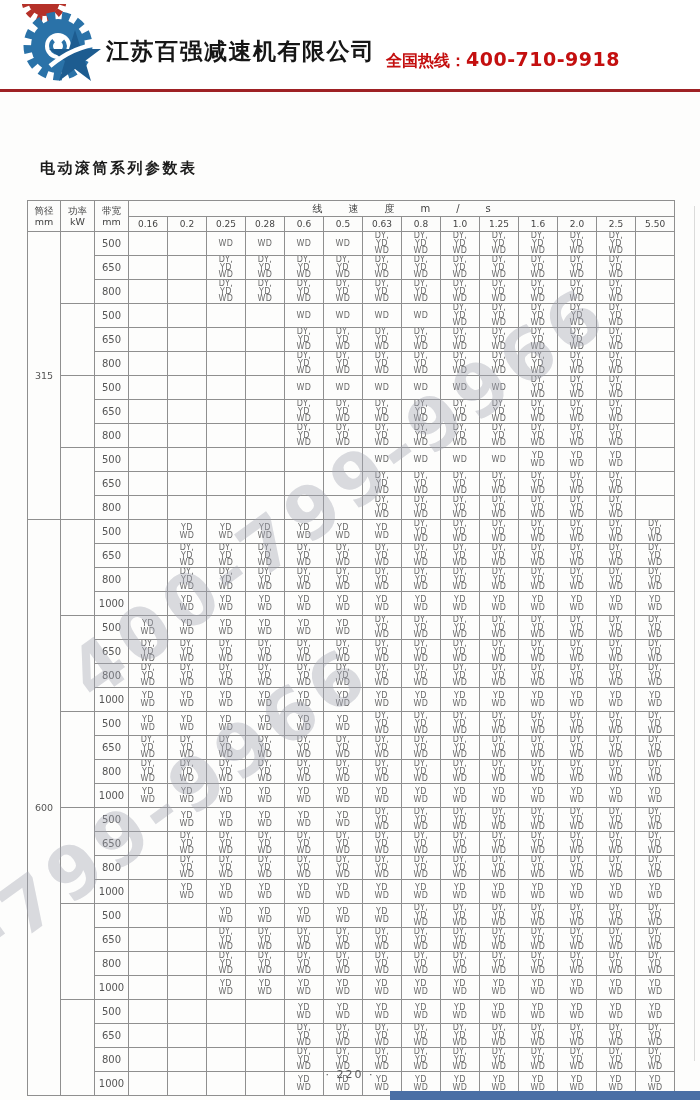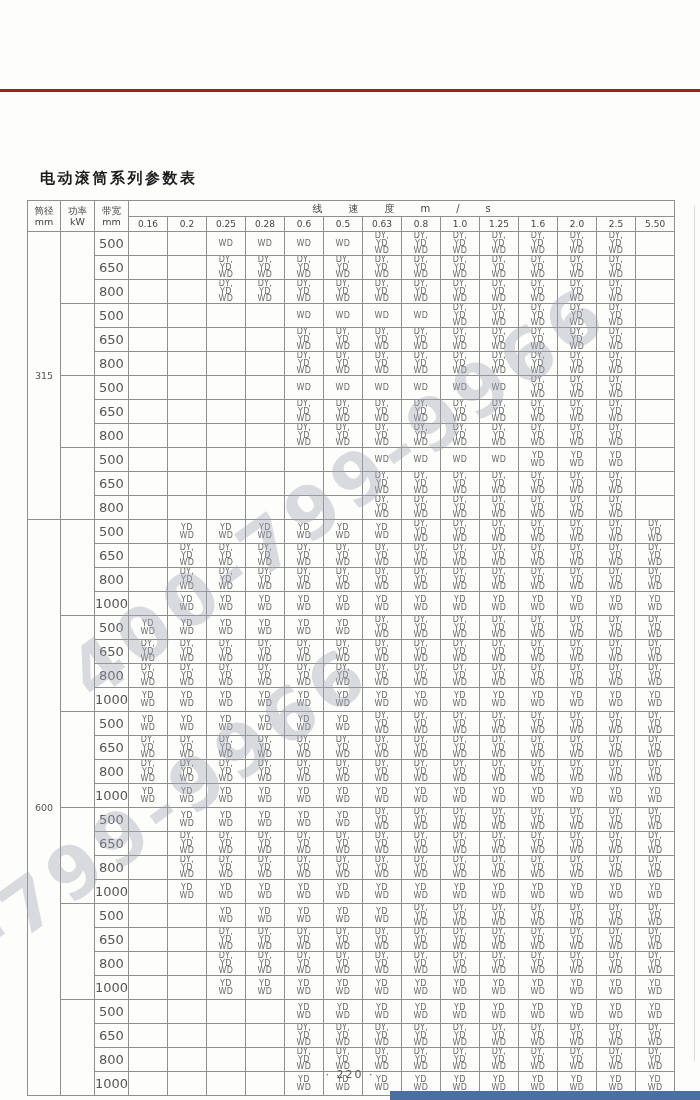--- a/index.html
+++ b/index.html
@@ -7,48 +7,67 @@
         font-family:"DejaVu Sans","Liberation Sans",sans-serif;}
   
   .hdr{position:absolute;left:0;top:0;width:700px;height:90px;background:#fff;}
   .logo{position:absolute;left:22px;top:4px;width:82px;height:84px;}
   .company{position:absolute;left:106px;top:36px;font-size:23px;font-weight:bold;color:#161616;letter-spacing:1.5px;white-space:nowrap;}
   .hotline{position:absolute;left:386px;top:48px;font-weight:bold;color:#c40f0f;white-space:nowrap;}
   .hotline .lbl{font-size:16px;}
   .hotline .num{font-size:19px;letter-spacing:0.5px;}
   .red-rule{position:absolute;left:0;top:89px;width:700px;height:3px;background:#9e2124;}
   
-  .doc-title{position:absolute;left:40px;top:169px;font-size:15px;font-weight:bold;color:#1b1b1b;letter-spacing:2.5px;}
+  .doc-title{position:absolute;left:40px;top:159px;font-size:15px;font-weight:bold;color:#1b1b1b;letter-spacing:2.5px;}
   
   .tbl-wrap{position:absolute;left:27px;top:200px;width:650px;}
   table{border-collapse:collapse;table-layout:fixed;width:636px;}
   td,th{border:1px solid #8f8f8f;padding:0;text-align:center;vertical-align:middle;overflow:hidden;}
   thead th{font-weight:normal;color:#454545;background:#fcfcfb;}
   .lab2{font-size:9.5px;line-height:11px;color:#3f3f3f;}
   .speed-title{display:flex;justify-content:center;align-items:center;gap:26px;font-size:10px;color:#3f3f3f;height:15px;}
   .speed-val{font-size:9px;height:14px;color:#454545;}
   tbody td{font-size:8px;line-height:7.5px;color:#6a6a6a;height:23px;letter-spacing:0.4px;}
   td.dim{font-size:9.5px;color:#555;letter-spacing:0;}
   td.pow{font-size:9.5px;color:#555;letter-spacing:0;padding-left:36px;}
-  td.wid{font-size:13px;color:#555;letter-spacing:0;}
+  td.wid{font-size:10px;color:#555;letter-spacing:0;}
   
   .watermark{position:absolute;font-size:72px;font-weight:bold;letter-spacing:7px;white-space:nowrap;
              color:rgba(162,165,177,0.40);transform-origin:0 50%;pointer-events:none;z-index:5;}
   .wm1{left:78px;top:640px;transform:rotate(-36deg);}
   .wm2{left:-160px;top:1000px;transform:rotate(-36deg);}
   
   .page-num{position:absolute;left:0;top:1068px;width:700px;text-align:center;font-size:11px;color:#5a5a5a;letter-spacing:2px;}
   .bottom-bar{position:absolute;right:0;bottom:0;width:310px;height:9px;background:#4a6fa5;}
   .edge-line{position:absolute;left:694px;top:206px;width:1px;height:855px;background:#cscsc;background:#cccccc;opacity:.7;}
 </style>
 </head>
 <body>
 
 <div class="page">
 
+  <div class="hdr">
+    <svg class="logo" viewBox="0 0 82 84">
+
+      <circle cx="22" cy="-4" r="19" fill="none" stroke="#b53129" stroke-width="7" stroke-dasharray="5.5 5"></circle>
+      <circle cx="22" cy="-4" r="16" fill="#b53129"></circle>
+
+      <circle cx="36" cy="42" r="30" fill="none" stroke="#2a72a8" stroke-width="9" stroke-dasharray="8 6.5"></circle>
+      <circle cx="36" cy="42" r="27" fill="#2a72a8"></circle>
+      <circle cx="36" cy="42" r="13" fill="#ffffff"></circle>
+      <circle cx="36" cy="42" r="7" fill="none" stroke="#2a72a8" stroke-width="4" stroke-dasharray="28 10"></circle>
+
+      <path d="M53 26 L59 45 L79 45 L63 57 L69 77 L53 65 L37 77 L43 57 L27 45 L47 45 Z" fill="#1d5c90"></path>
+      <path d="M28 62 Q52 42 78 40" stroke="#ffffff" stroke-width="4.5" fill="none"></path>
+    </svg>
+    <div class="company">江苏百强减速机有限公司</div>
+    <div class="hotline">
+      <span class="lbl">全国热线：</span><span class="num">400-710-9918</span>
+    </div>
+  </div>
   <div class="red-rule"></div>
 
   <div class="doc-title">电动滚筒系列参数表</div>
 
   <div class="tbl-wrap" id="tbl-wrap">
       <table>
         <colgroup>
           <col style="width: 33px;">
           <col style="width: 34px;">
           <col style="width: 34px;">

